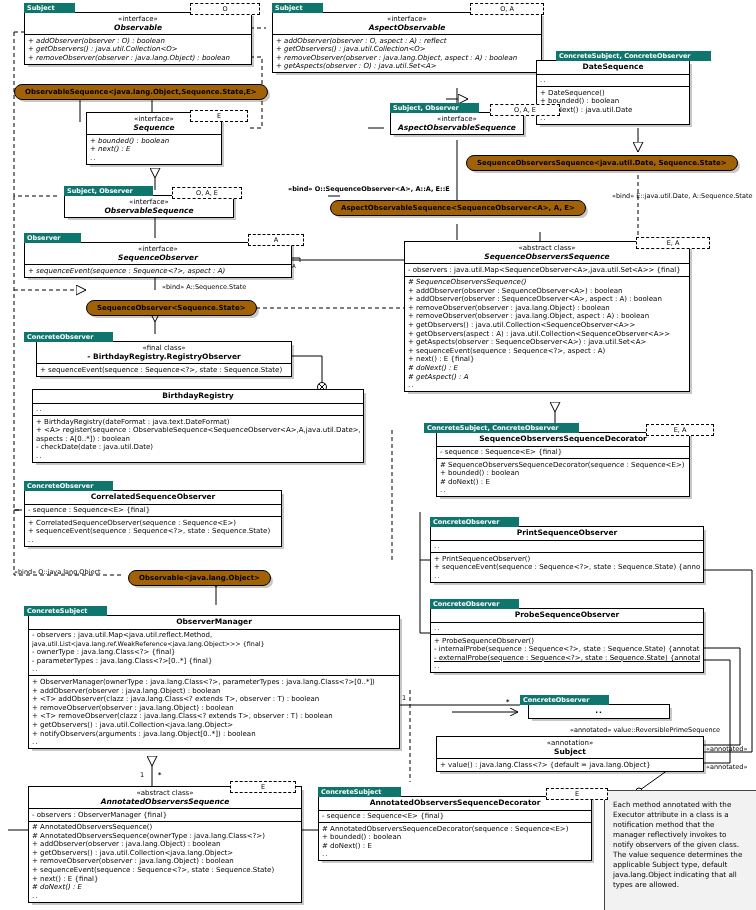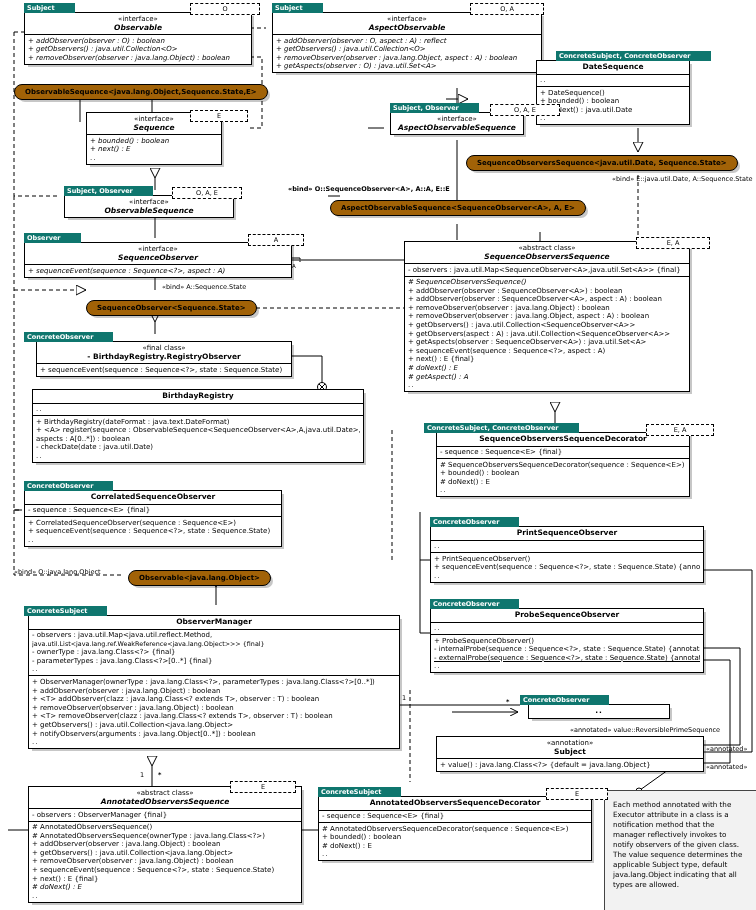--- a/index.html
+++ b/index.html
@@ -225,21 +225,21 @@
     <div class="hdr">
       <div class="stereo">«interface»</div>
       <div class="nm ital">ObservableSequence</div>
     </div>
   </div>
 
   <div class="bound" style="left:330px;top:200px;">AspectObservableSequence&lt;SequenceObserver&lt;A&gt;, A, E&gt;</div>
   <div class="bound" style="left:466px;top:155px;">SequenceObserversSequence&lt;java.util.Date, Sequence.State&gt;</div>
 
   <div class="lbl" style="left:288px;top:185px;font-weight:bold;">«bind» O::SequenceObserver&lt;A&gt;, A::A, E::E</div>
-  <div class="lbl" style="left:612px;top:175px;text-align:right;">«bind» E::java.util.Date, A::Sequence.State</div>
+  <div class="lbl" style="left:612px;top:192px;text-align:right;">«bind» E::java.util.Date, A::Sequence.State</div>
 
   <div class="role" style="left:24px;top:233px;">Observer</div>
   <div class="tparam" style="left:248px;top:234px;width:42px;">A</div>
   <div class="cls" style="left:24px;top:242px;width:266px;">
     <div class="hdr">
       <div class="stereo">«interface»</div>
       <div class="nm ital">SequenceObserver</div>
     </div>
     <div class="sec">
       <div class="m ital">+ sequenceEvent(sequence : Sequence&lt;?&gt;, aspect : A)</div>

